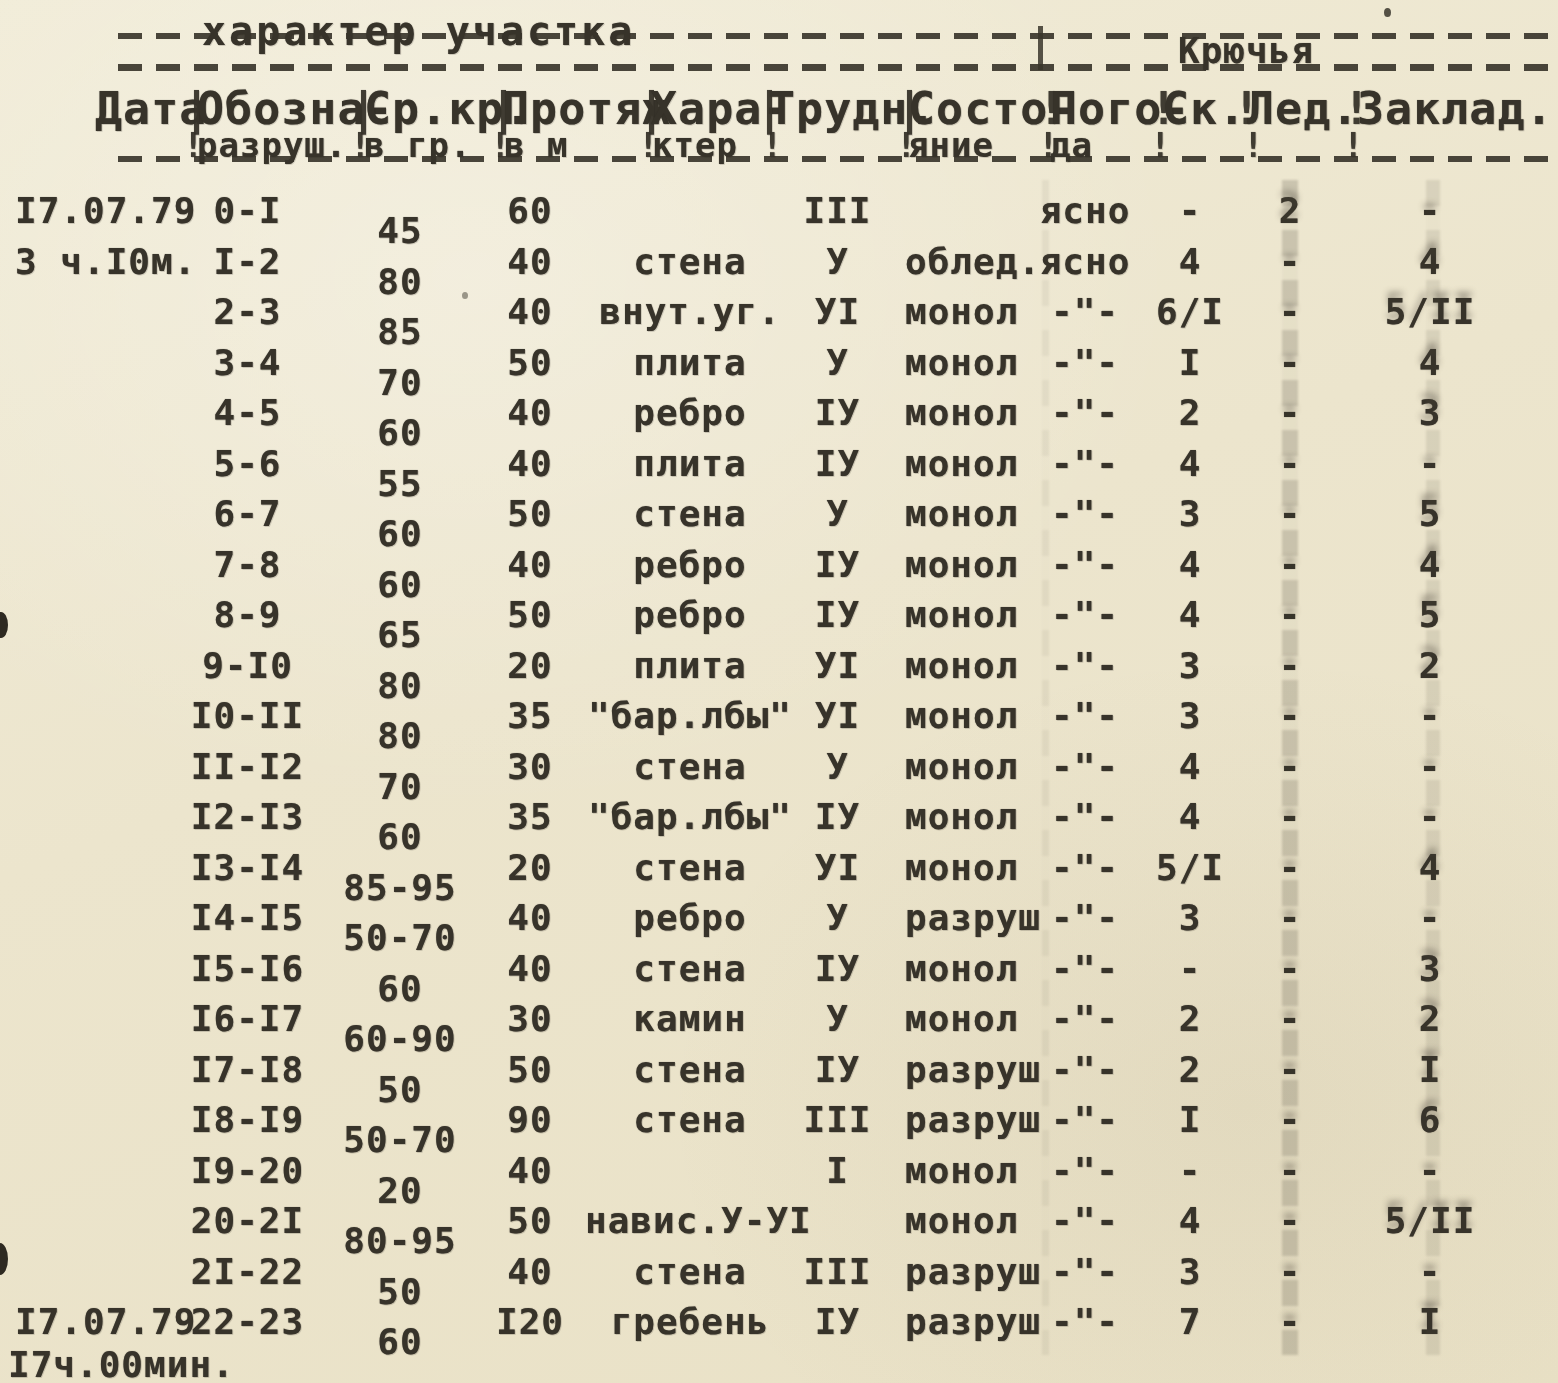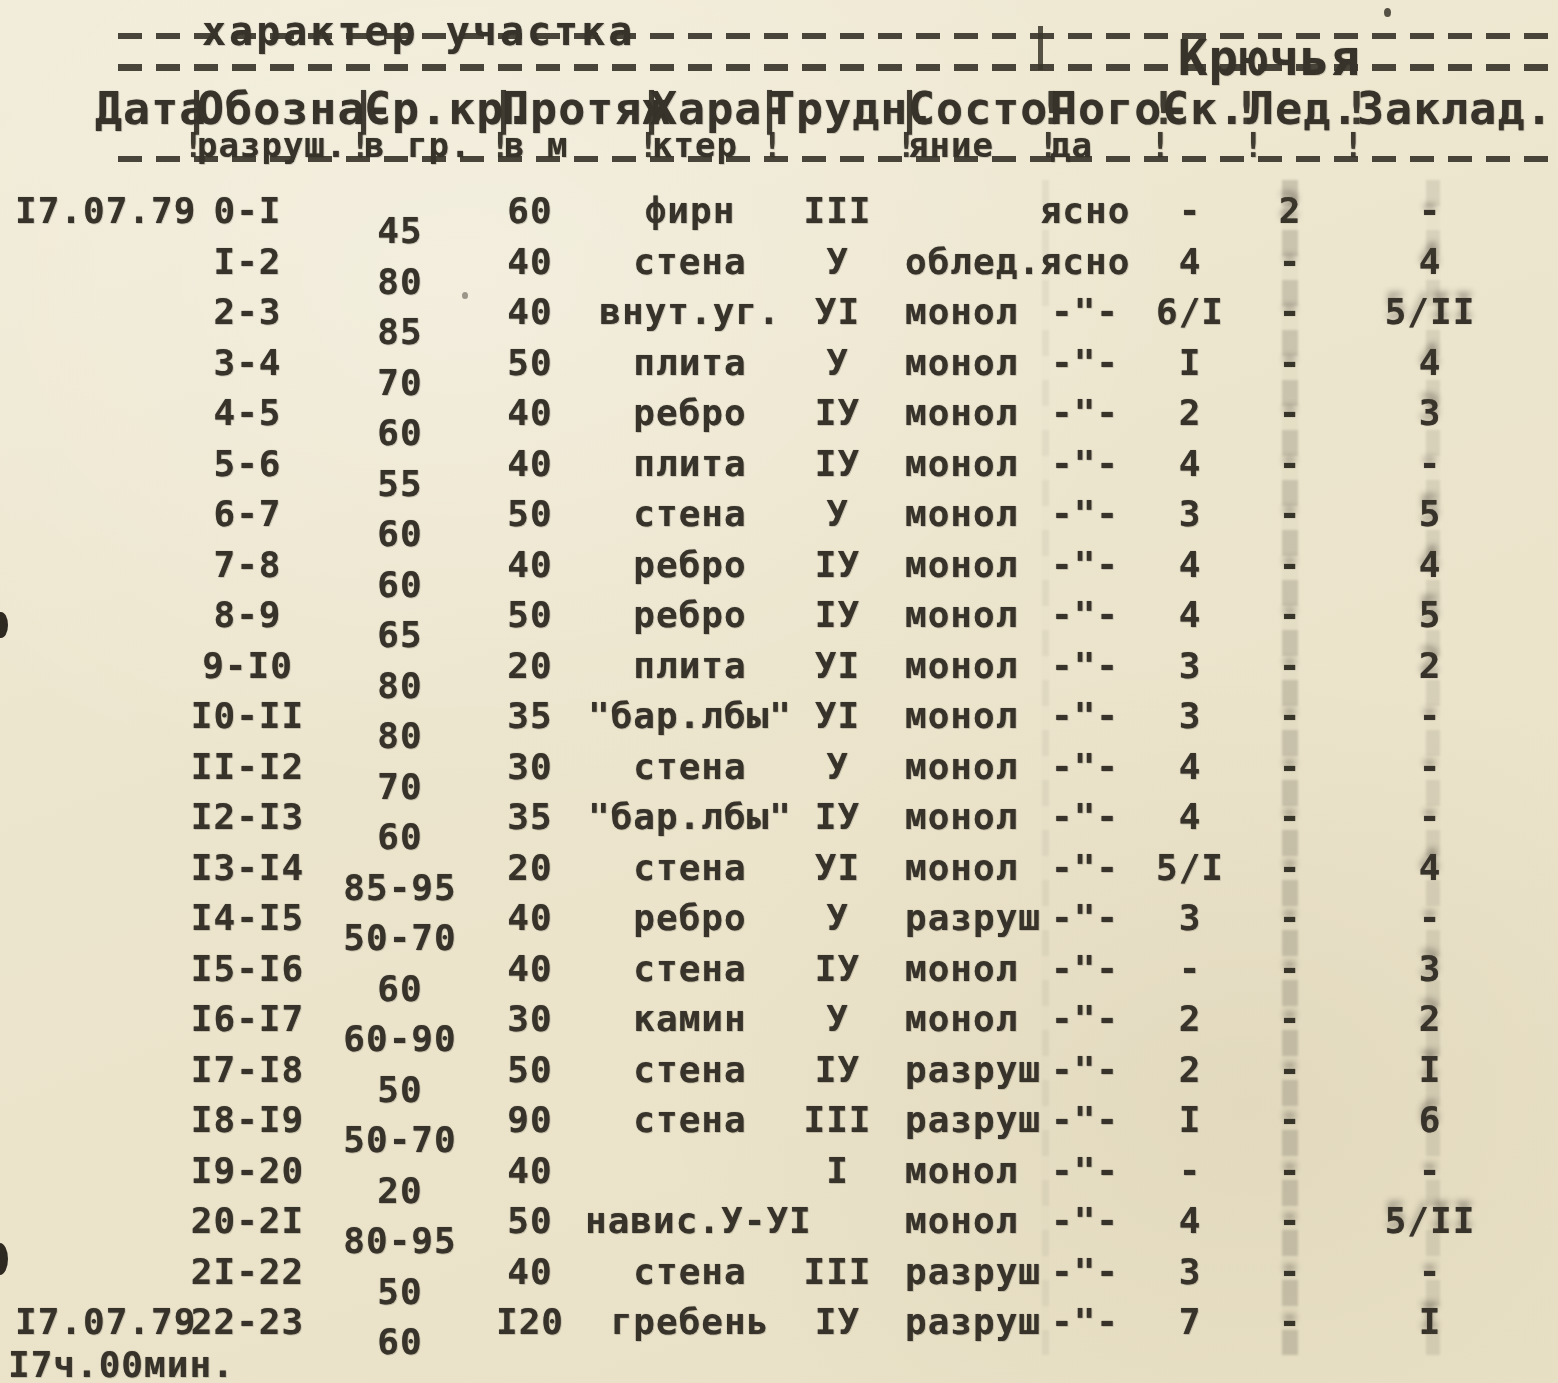--- a/index.html
+++ b/index.html
@@ -22,21 +22,21 @@
     position:absolute;height:6px;
     background:repeating-linear-gradient(90deg,#3a362c 0 24px, rgba(0,0,0,0) 24px 38px);
     opacity:.92;
   }
   .dash-a{left:118px;right:0;top:33px;}
   .dash-b{left:118px;right:0;top:64px;height:7px;}
   .dash-c{left:118px;right:0;top:156px;}
 
   .hgroup{position:absolute;white-space:nowrap;}
   .g1{left:202px;top:8px;font-size:40px;letter-spacing:3px;}
-  .g2{left:1178px;top:30px;font-size:49px;letter-spacing:1px;}
+  .g2{left:1178px;top:30px;font-size:36px;letter-spacing:1px;}
   .gsep{position:absolute;left:1038px;top:26px;width:5px;height:44px;background:#3a362c;opacity:.85;}
 
   .hl{position:absolute;top:82px;font-size:45px;letter-spacing:1px;white-space:nowrap;}
   .hl2{position:absolute;top:125px;font-size:34px;letter-spacing:1px;white-space:nowrap;}
   .sep{opacity:.95;}
 
   
   #rows{position:absolute;left:0;top:186px;width:1558px;}
   .row{position:relative;height:50.5px;}
   .cell{
@@ -128,30 +128,30 @@
   <span class="hl2 ink sep" style="left:1243px">!</span>
   <span class="hl2 ink sep" style="left:1343px">!</span>
 
   <div id="rows">
 
       <div class="row">
         <span class="cell c-date">I7.07.79</span>
         <span class="cell c-seg">0-I</span>
         <span class="cell c-steep">45</span>
         <span class="cell c-len">60</span>
-        <span class="cell c-char">фирн</span>
         <span class="cell c-diff">III</span>
         <span class="cell c-cond"></span>
         <span class="cell c-weather">ясно</span>
         <span class="cell c-rock">-</span>
         <span class="cell c-ice">2</span>
         <span class="cell c-nuts">-</span>
       </div>
 
       <div class="row">
+        <span class="cell c-date">3 ч.I0м.</span>
         <span class="cell c-seg">I-2</span>
         <span class="cell c-steep">80</span>
         <span class="cell c-len">40</span>
         <span class="cell c-char">стена</span>
         <span class="cell c-diff">У</span>
         <span class="cell c-cond">облед.</span>
         <span class="cell c-weather">ясно</span>
         <span class="cell c-rock">4</span>
         <span class="cell c-ice">-</span>
         <span class="cell c-nuts">4</span>

